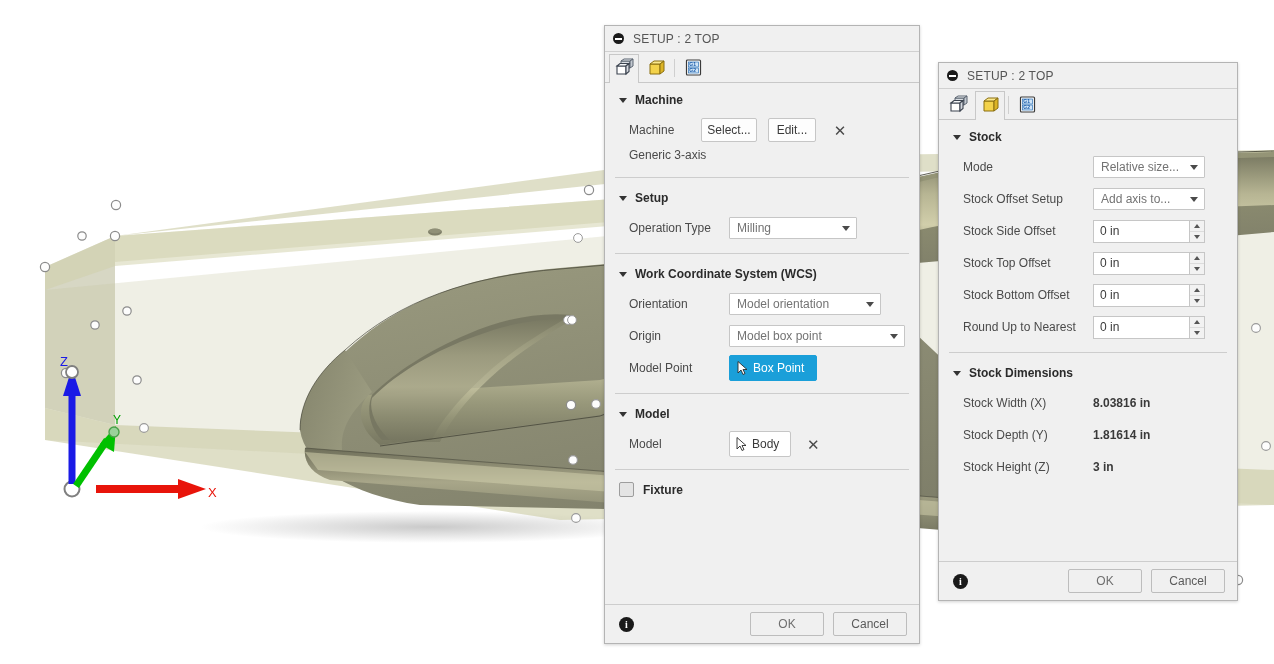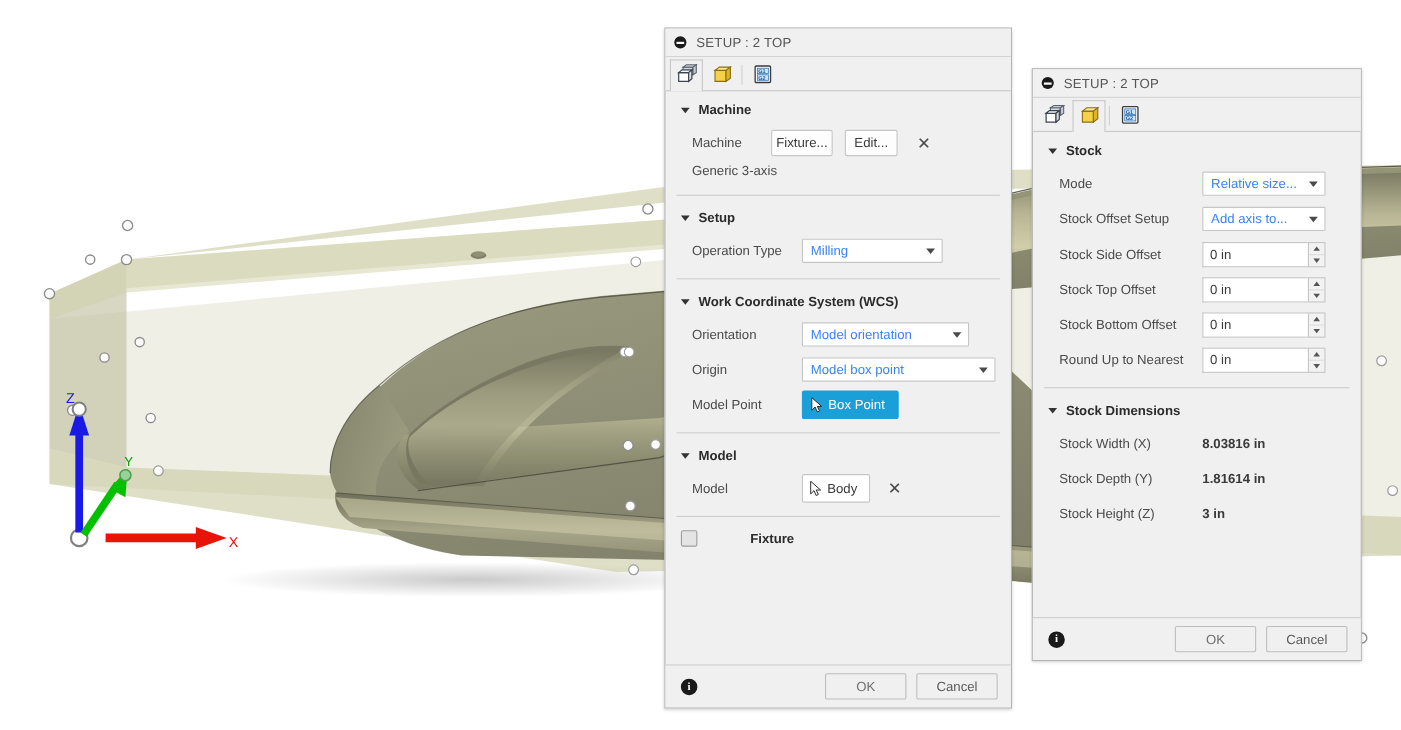--- a/index.html
+++ b/index.html
@@ -102,21 +102,21 @@
     display:inline-flex;align-items:center;justify-content:center;
   }
   .x-btn{
     width:20px;height:20px;display:inline-flex;align-items:center;justify-content:center;
     font-size:15px;color:#4a4a4a;line-height:1;cursor:default;
   }
   .combo{
     background:#fff;border:1px solid #c6c6c6;border-radius:1px;
     height:22px;box-sizing:border-box;
     display:flex;align-items:center;
-    padding:0 6px 0 7px;font-size:12px;color:#3b82f6;
+    padding:0 6px 0 7px;font-size:12px;color:#737373;
     cursor:default;
   }
   .combo .cval{flex:1;white-space:nowrap;overflow:hidden;}
   .combo .ccaret{
     width:0;height:0;margin-left:6px;
     border-left:4px solid transparent;border-right:4px solid transparent;
     border-top:5px solid #4a4a4a;flex:none;
   }
   .spin{
     display:flex;height:23px;box-sizing:border-box;
@@ -144,21 +144,21 @@
     color:#fff;font-size:12px;padding:5px 12px 5px 7px;
     display:inline-flex;align-items:flex-end;cursor:default;
   }
   .body-btn{
     background:#fff;border:1px solid #c6c6c6;border-radius:2px;
     color:#3a3a3a;font-size:12px;padding:5px 11px 5px 6px;
     display:inline-flex;align-items:center;cursor:default;
   }
   .cursor-ico{margin-right:5px;flex:none;display:inline-flex;}
 
-  .chk-row{display:flex;align-items:flex-end;padding:9px 0 9px 14px;gap:39px;}
+  .chk-row{display:flex;align-items:flex-end;padding:9px 0 9px 14px;}
   .chkbox{
     width:13px;height:13px;background:#e4e4e4;
     border:1px solid #9d9d9d;border-radius:2px;margin-right:9px;flex:none;
   }
   .chk-lbl{font-weight:bold;font-size:12px;color:#2b2b2b;}
 
   .val{font-size:12px;color:#3a3a3a;font-weight:bold;}
 
   
   .dlg-foot{
@@ -366,21 +366,21 @@
 
   <div class="dlg-body">
 
     <div class="section">
       <div class="sec-head">
         <span class="caret"></span>
         <span>Machine</span>
       </div>
       <div class="row">
         <span class="lbl" style="width:72px">Machine</span>
-        <button class="btn" style="width:56px">Fixture...</button>
+        <button class="btn" style="width:56px">Select...</button>
         <button class="btn" style="width:48px;margin-left:11px">Edit...</button>
         <span class="x-btn" style="margin-left:14px">✕</span>
       </div>
       <div class="note">Generic 3-axis</div>
     </div>
 
     <div class="divider"></div>
 
     <div class="section">
       <div class="sec-head">

